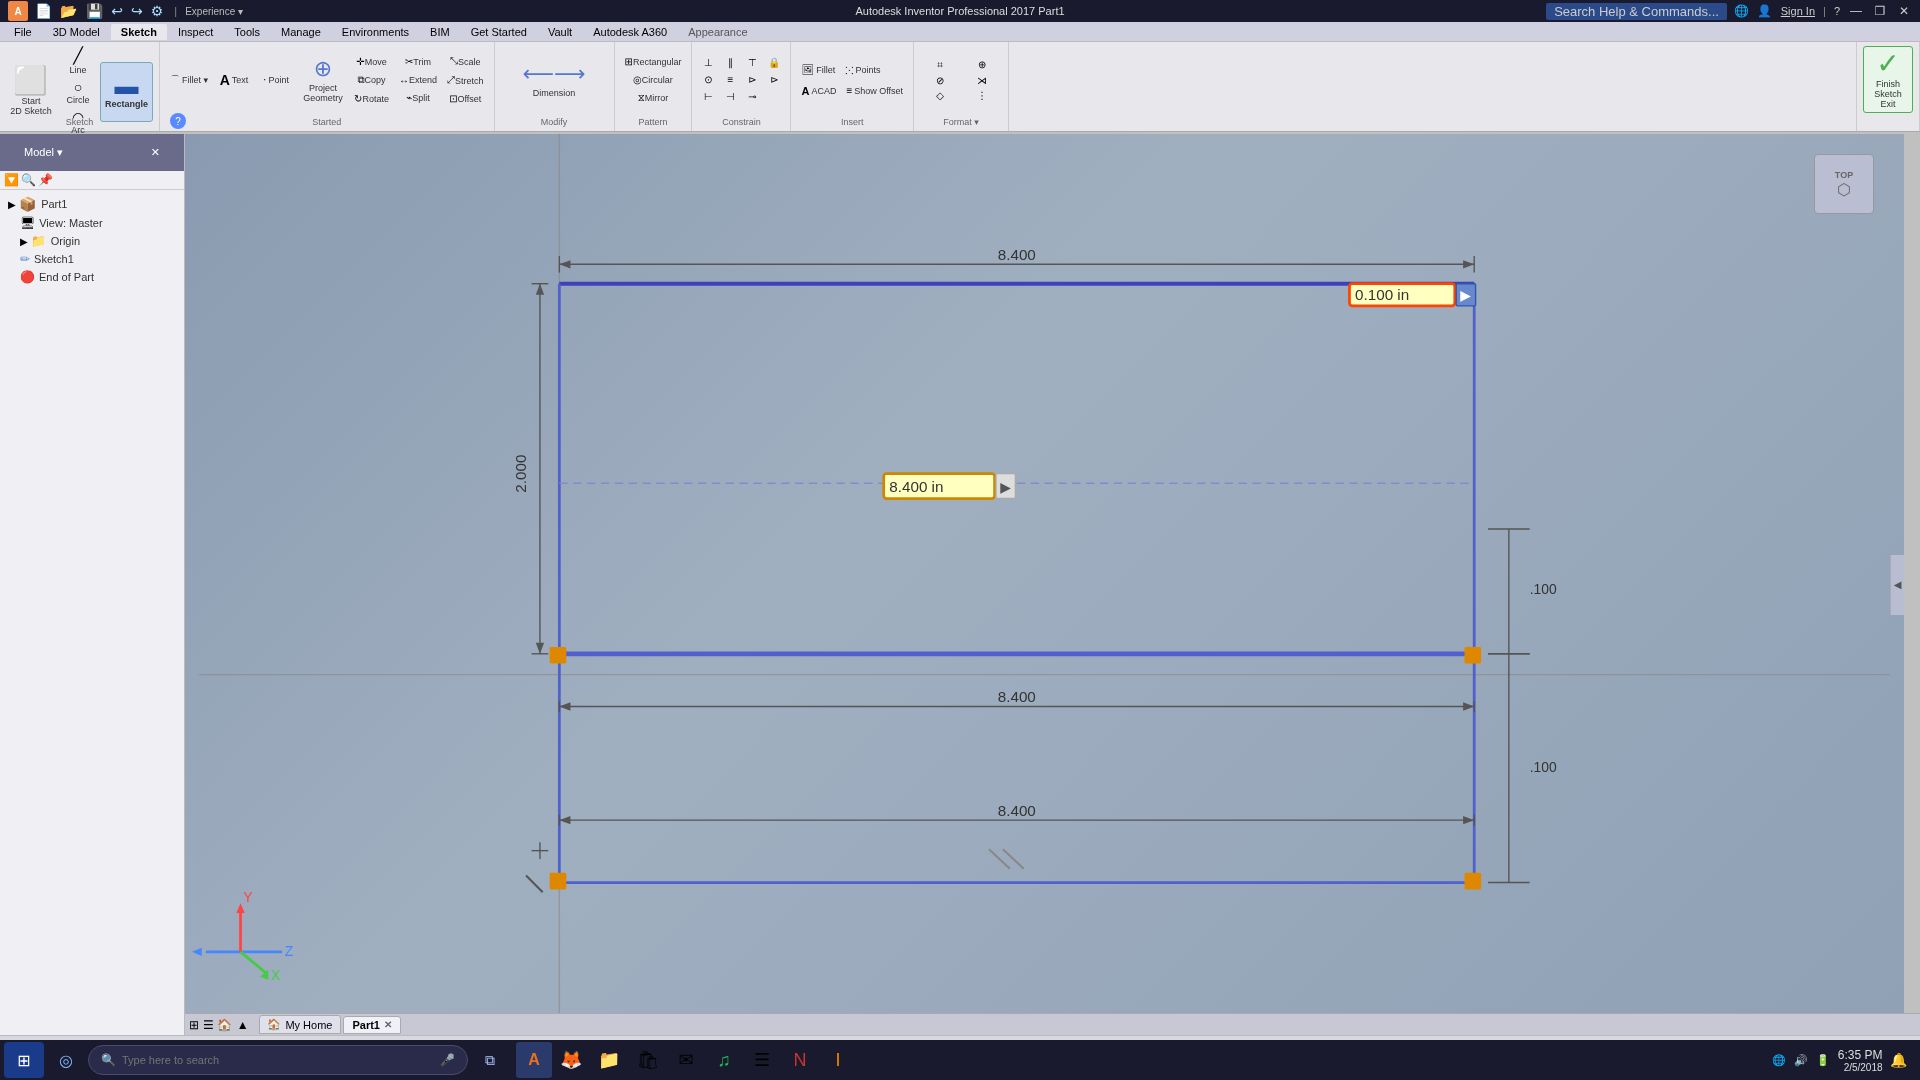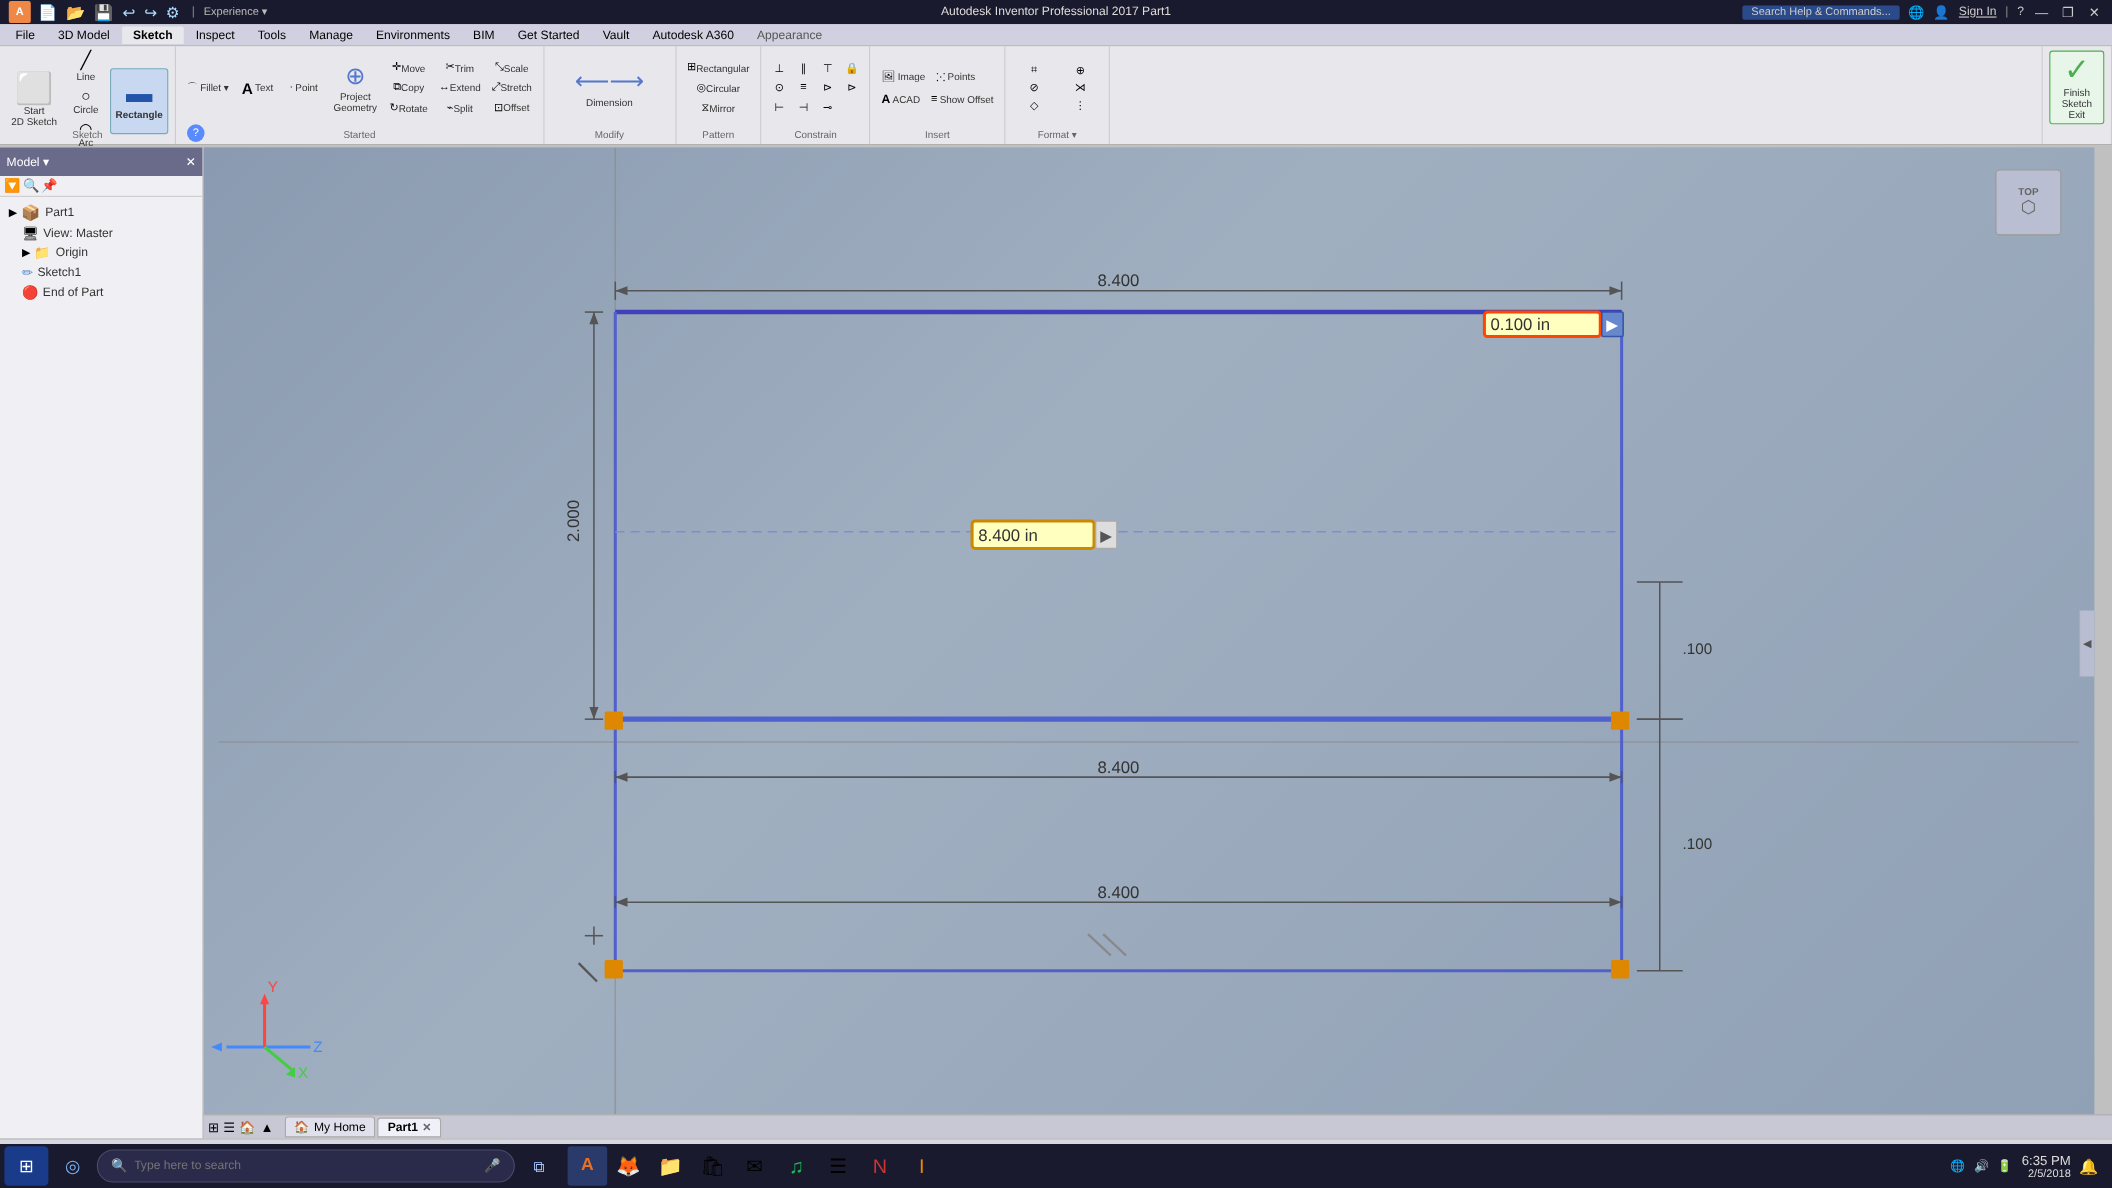--- a/index.html
+++ b/index.html
@@ -45,22 +45,22 @@
     }
     .ribbon-tab { padding: 2px 10px; cursor: pointer; font-size: 11px; border-radius: 2px 2px 0 0; }
     .ribbon-tab.active { background: #e8e8ec; color: #000; font-weight: bold; }
 
     
     #left-panel {
       position: absolute; left: 0; top: 134px; width: 185px; bottom: 45px;
       background: #f0f0f4; border-right: 1px solid #bbb;
     }
     #panel-header {
-      height: 26px; background: #6a6a8a; color: white; display: flex; align-items: center;
-      justify-content: space-between; padding: 0 6px; font-size: 11px;
+      height: 37px; background: #6a6a8a; color: white; display: flex; align-items: center;
+      justify-content: space-between; padding: 0 24px; font-size: 11px;
     }
     #tree-view { padding: 4px; }
     .tree-item { display: flex; align-items: center; gap: 4px; padding: 2px 4px; cursor: pointer; border-radius: 2px; }
     .tree-item .tree-label { font-size: 11px; color: #333; }
     .tree-indent { padding-left: 16px; }
 
     
     #canvas-area {
       position: absolute; left: 185px; top: 134px; right: 16px; bottom: 45px;
       background: linear-gradient(135deg, #8a9ab0 0%, #a0afc0 40%, #90a0b5 100%);
@@ -144,21 +144,21 @@
       <span class="qa-btn" style="color:#adf;">↪</span>
       <span class="qa-btn" style="color:#adf;">⚙</span>
     </div>
     <span style="color:#888;margin:0 4px;">|</span>
     <span style="color:#bbb;font-size:10px;">Experience ▾</span>
   </div>
   <div class="title-center">
     <span>Autodesk Inventor Professional 2017  Part1</span>
   </div>
   <div class="title-right">
-    <div style="background:#2a4a8a;padding:1px 8px;border-radius:2px;font-size:10px;cursor:pointer;">
+    <div style="background:#2a4a8a;padding:1px 8px;border-radius:2px;font-size:13px;cursor:pointer;">
       <span>Search Help &amp; Commands...</span>
     </div>
     <span style="font-size:12px;">🌐</span>
     <span style="font-size:12px;">👤</span>
     <span style="cursor:pointer;text-decoration:underline;">Sign In</span>
     <span style="color:#888;">|</span>
     <span style="cursor:pointer;">?</span>
     <span class="win-btn">—</span>
     <span class="win-btn">❐</span>
     <span class="win-btn">✕</span>
@@ -330,21 +330,21 @@
       </div>
       <div class="ribbon-group-label">Constrain</div>
     </div>
 
     <div class="ribbon-group">
       <div class="ribbon-group-items">
         <div style="display:flex;flex-direction:column;gap:2px;">
           <div style="display:flex;gap:2px;">
             <div class="ribbon-btn" style="flex-direction:row;gap:2px;">
               <span>🖼</span>
-              <span class="label">Image</span>
+              <span class="label">Fillet</span>
             </div>
             <div class="ribbon-btn" style="flex-direction:row;gap:2px;">
               <span>⁙</span>
               <span class="label">Points</span>
             </div>
           </div>
           <div style="display:flex;gap:2px;">
             <div class="ribbon-btn" style="flex-direction:row;gap:2px;">
               <span style="font-size:11px;font-weight:bold;">A</span>
               <span class="label">ACAD</span>

